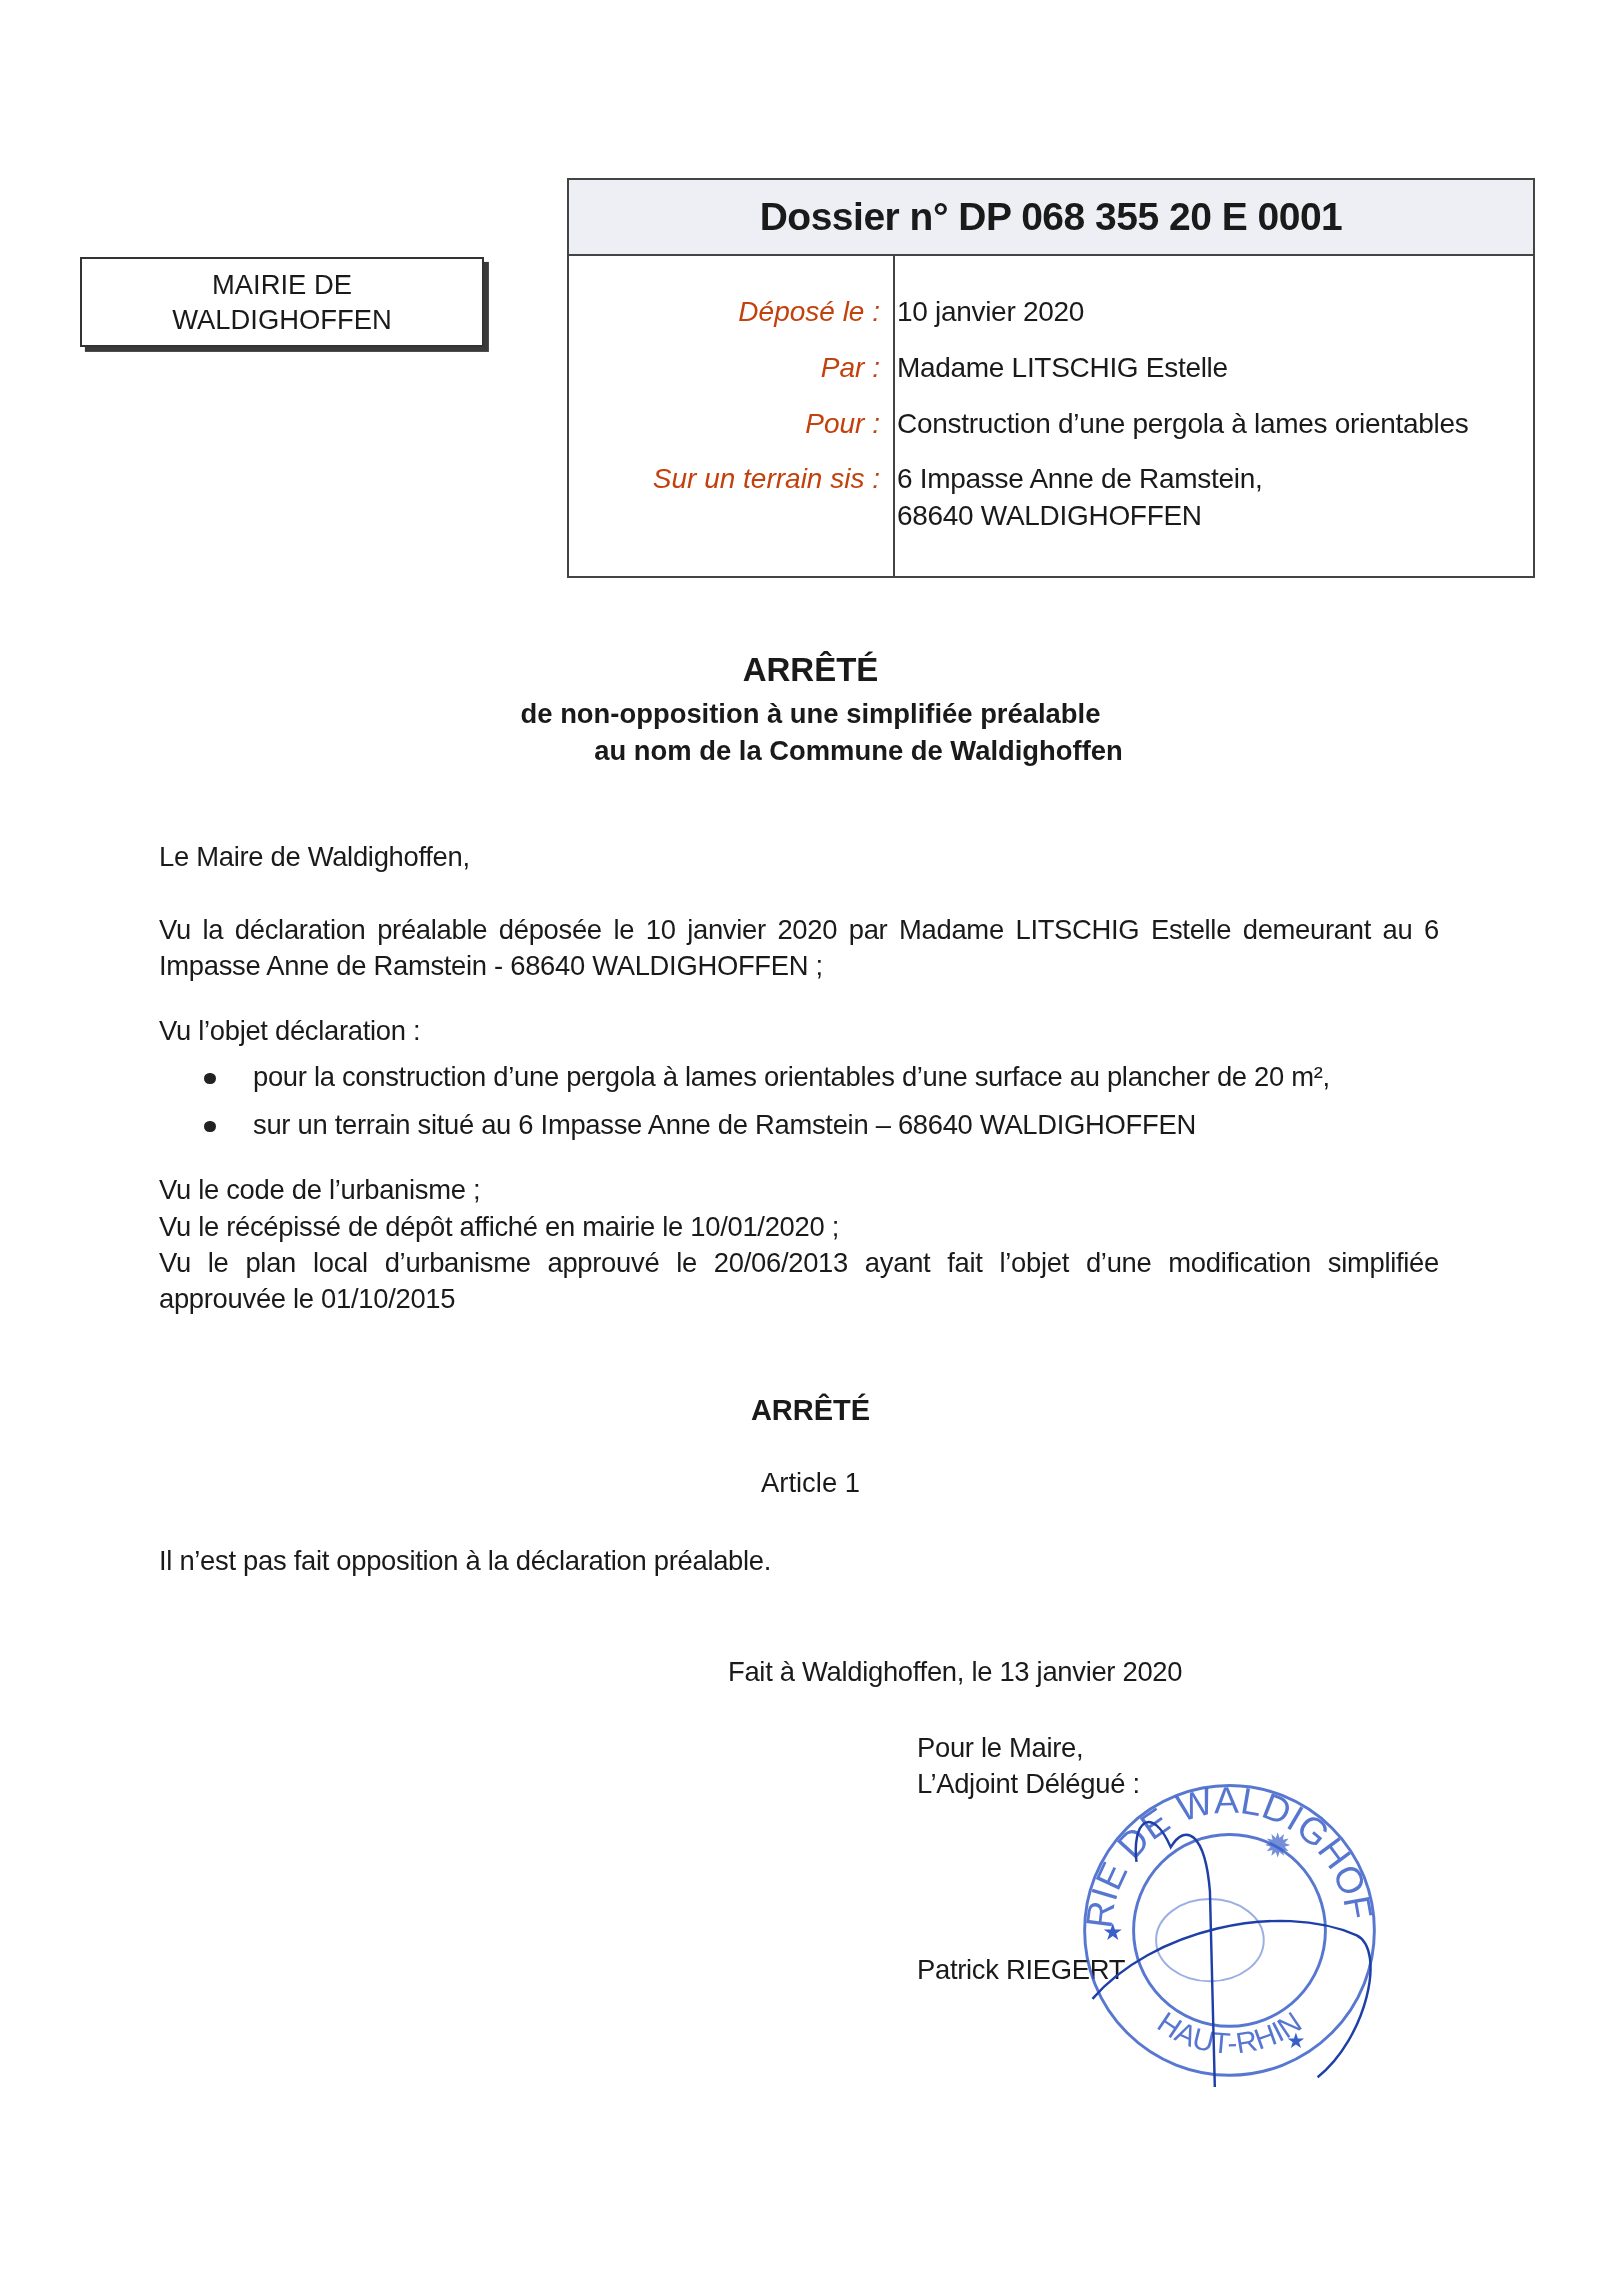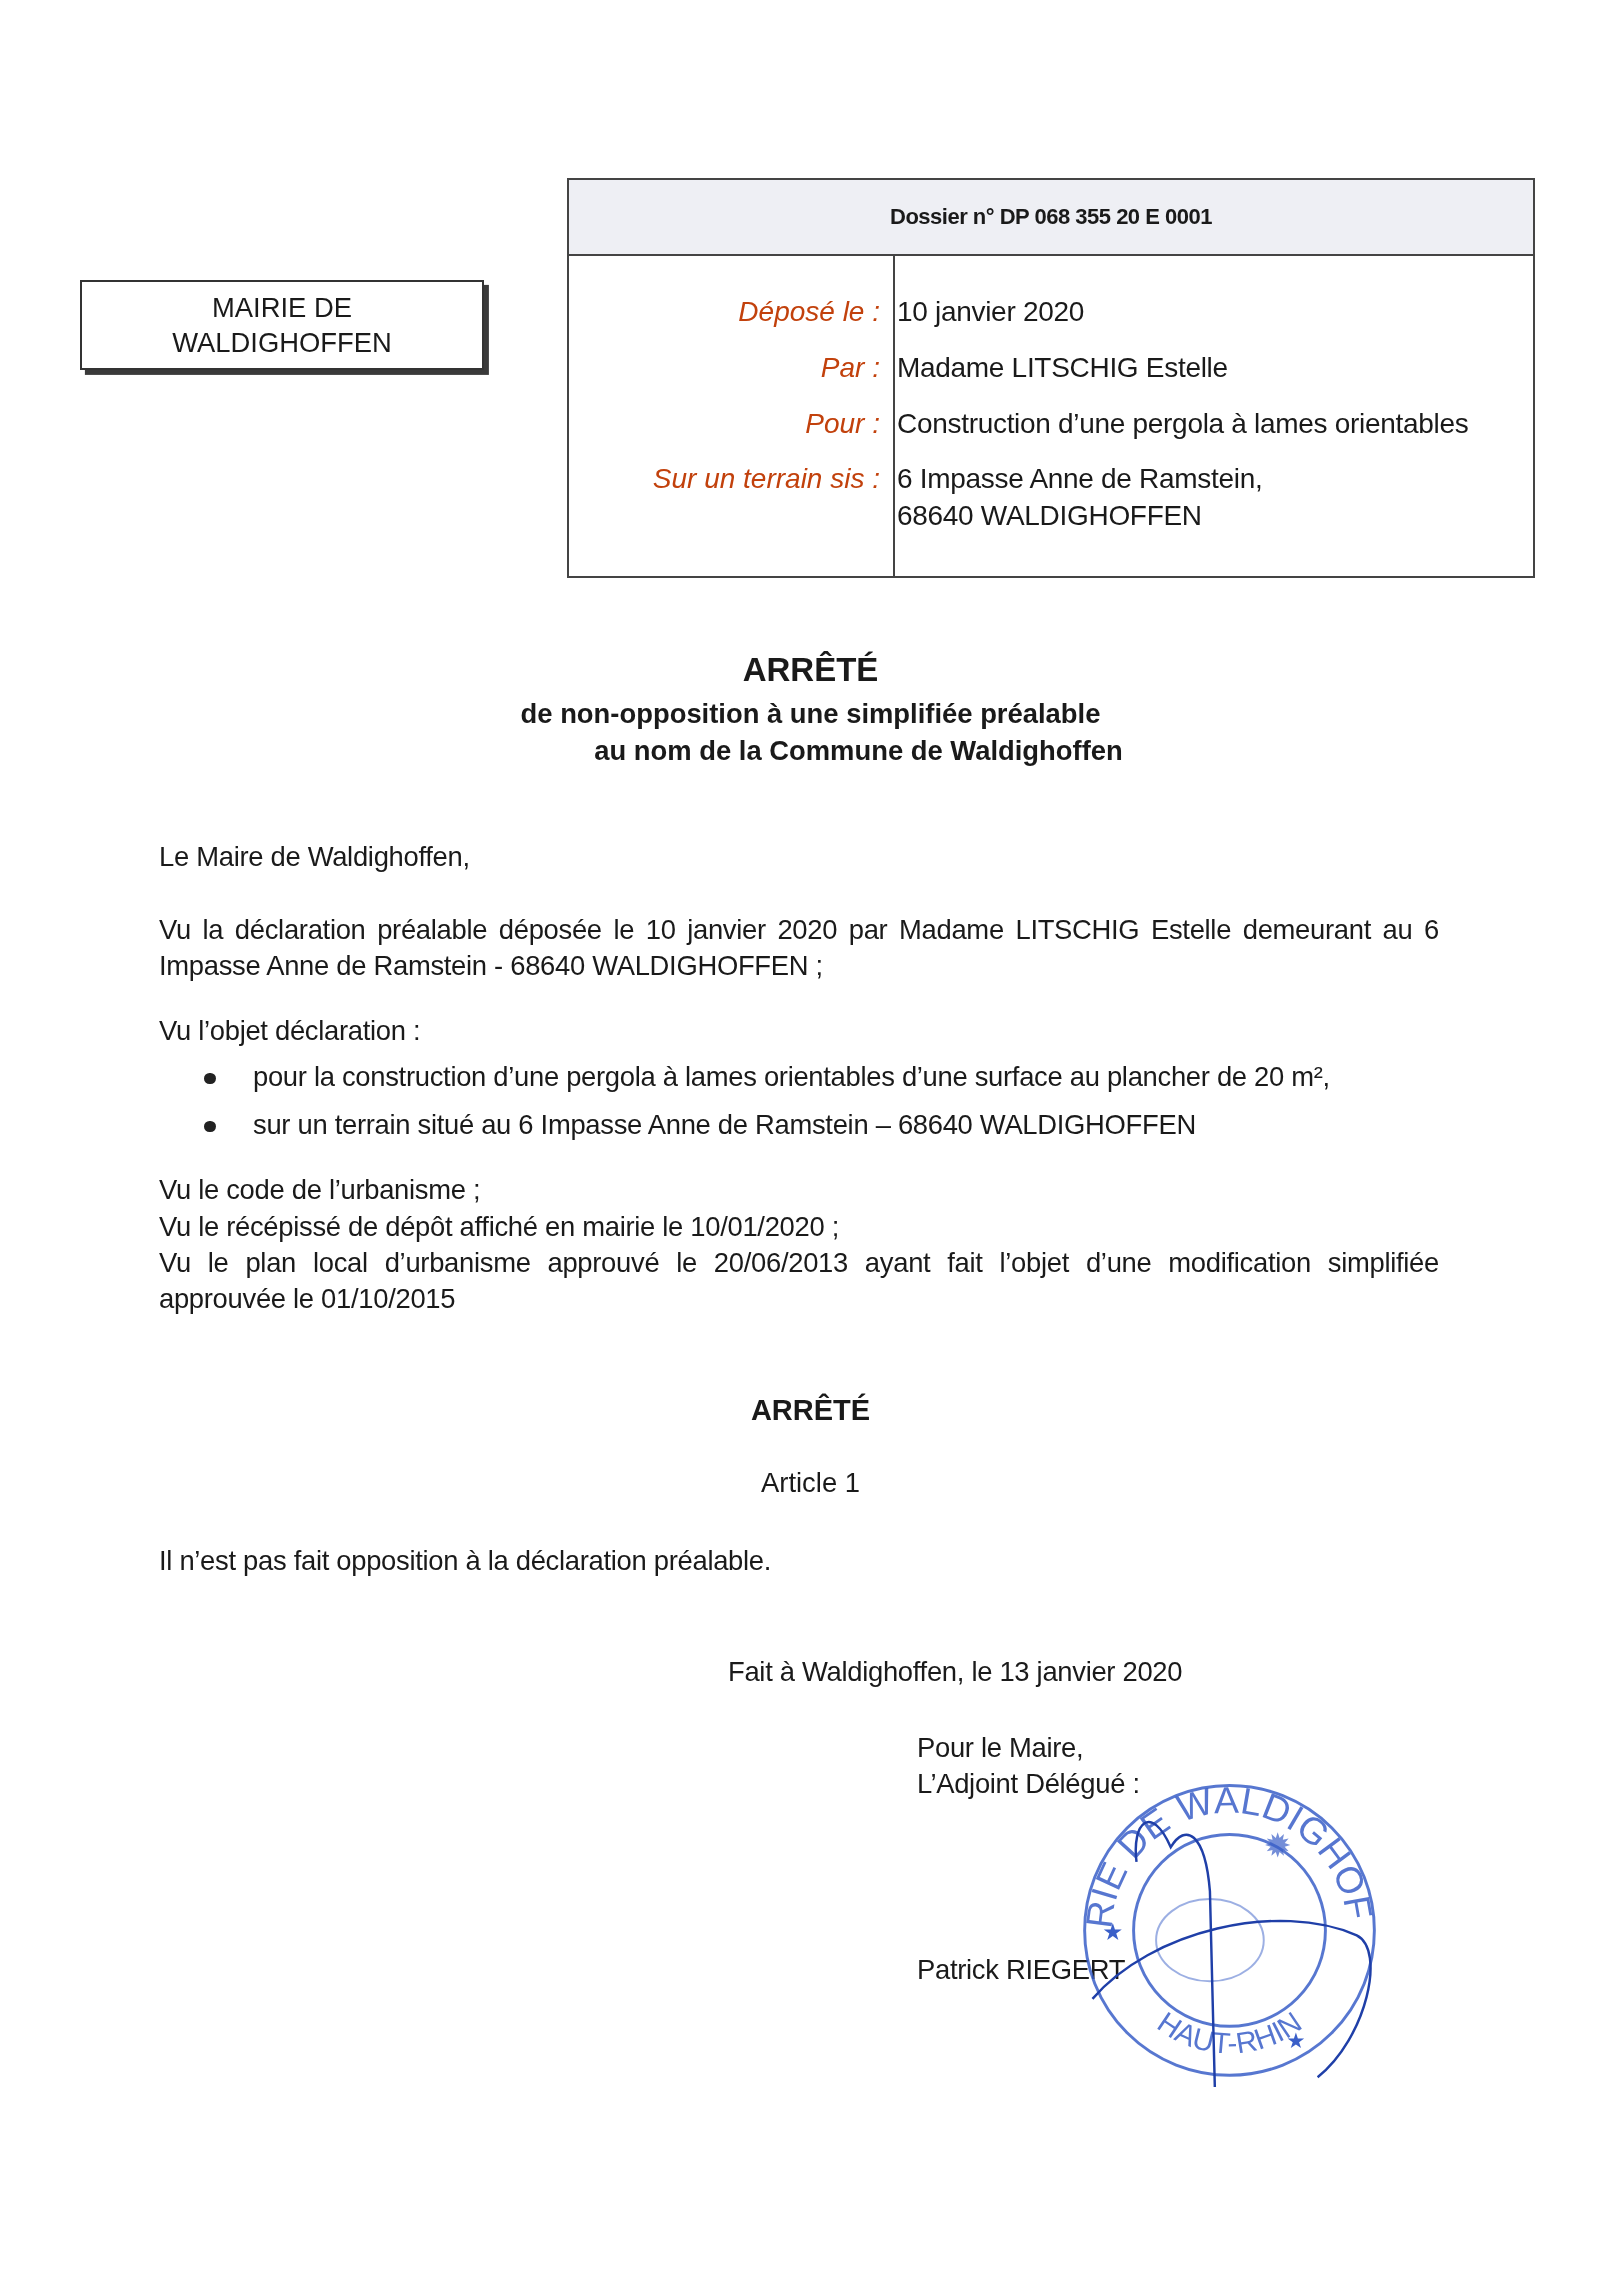--- a/index.html
+++ b/index.html
@@ -4,28 +4,28 @@
 <style>
   html, body { margin: 0; padding: 0; background: #ffffff; }
   body { width: 1621px; height: 2294px; position: relative; overflow: hidden;
          font-family: "Liberation Sans", sans-serif; color: #1a1a1a; }
   .page { position: absolute; left: 0; top: 0; width: 1621px; height: 2294px; }
 
   
   .mairie-box { position: absolute; left: 80px; top: 257px; width: 400px; height: 86px;
     border: 2.9px solid #333; box-shadow: 4.9px 4.9px 0 #3a3a3a; background: #fff;
     display: flex; flex-direction: column; justify-content: center; align-items: center;
-    font-size: 27.4px; line-height: 35px; text-align: center; margin-top: 23px; }
+    font-size: 27.4px; line-height: 35px; text-align: center; }
 
   
   .dossier { position: absolute; left: 567px; top: 178px; width: 964px; height: 396px;
     border: 2px solid #444; }
   .dossier-head { height: 74px; border-bottom: 2px solid #444; background: #eeeff4;
     display: flex; align-items: center; justify-content: center;
-    font-weight: bold; font-size: 22px; letter-spacing: -0.5px; }
+    font-weight: bold; font-size: 39px; letter-spacing: -0.5px; }
   .dossier-body { position: relative; height: 320px; }
   .dossier-divider { position: absolute; left: 324px; top: 0; bottom: 0; border-left: 2px solid #444; }
   .row { position: absolute; left: 0; width: 964px; font-size: 28px; line-height: 37px; }
   .row .lbl { position: absolute; right: 653px; font-style: italic; white-space: nowrap; color: #c2410c; }
   .row .val { position: absolute; left: 328px; font-weight: normal; white-space: nowrap; letter-spacing: -0.3px; }
 
   .title { position: absolute; left: 0; width: 1621px; text-align: center; font-weight: bold; }
   .t1 { top: 651px; font-size: 33px; }
   .t2 { top: 698px; font-size: 27.4px; }
   .t3 { top: 735px; font-size: 27.4px; margin-left: 48px; }

